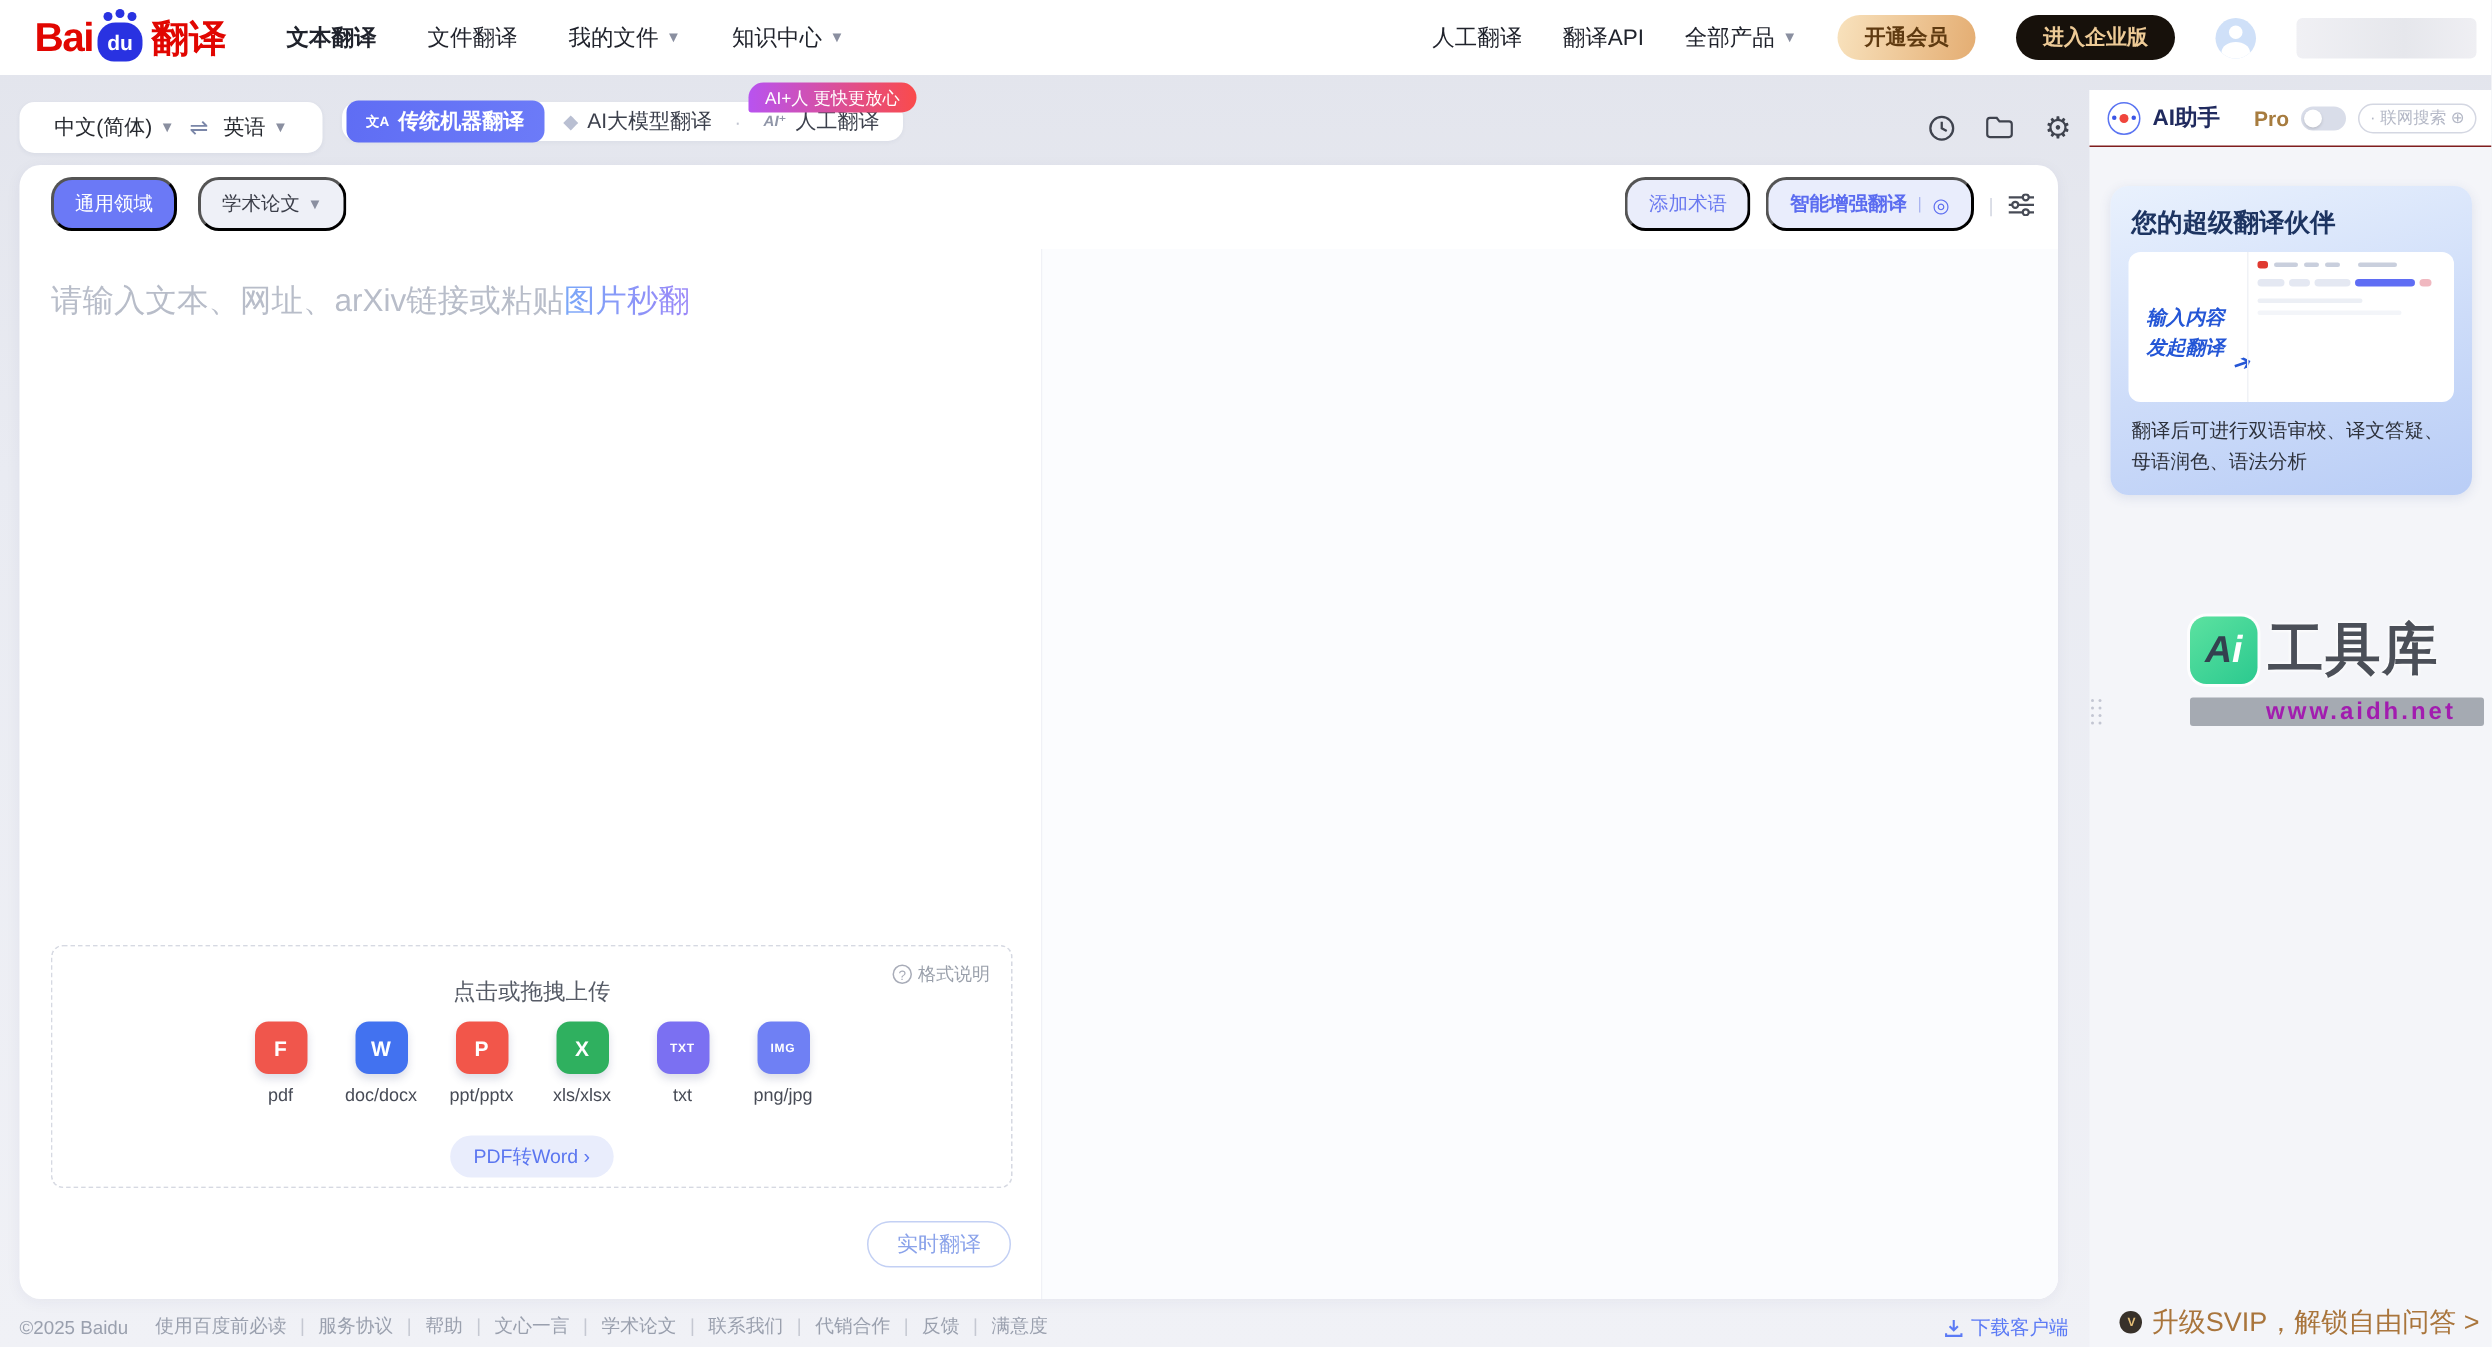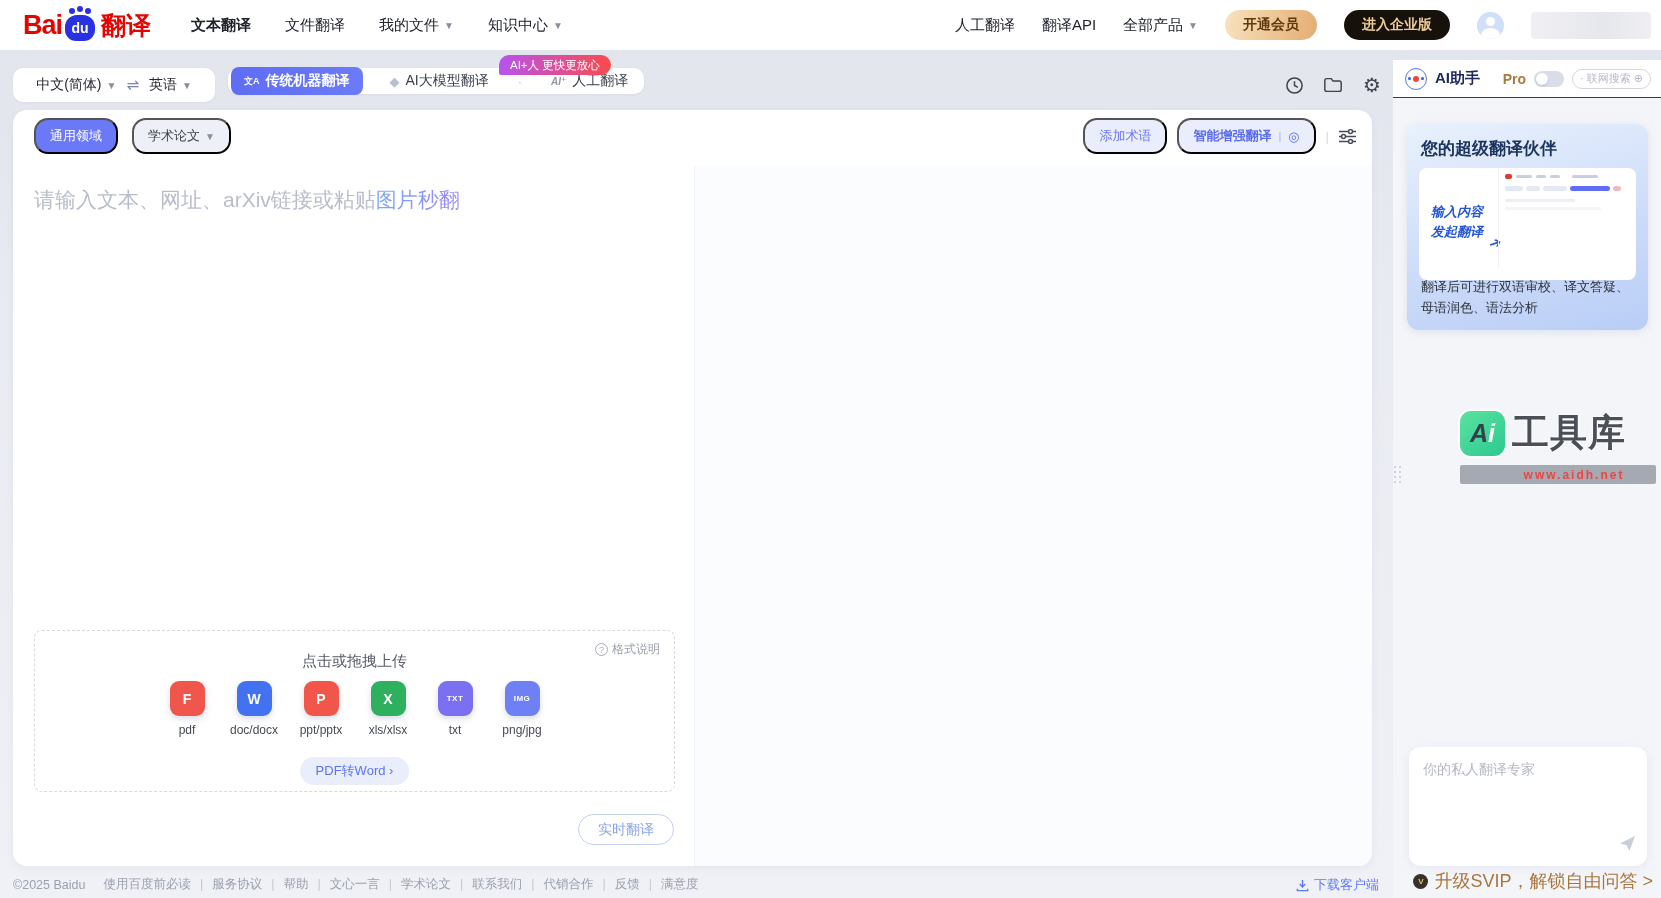--- a/index.html
+++ b/index.html
@@ -24,21 +24,21 @@
   .ent-btn { background:#17110b; color:#eecb97; font-weight:600; }
   .avatar { width:27px; height:27px; border-radius:50%; background:#cfe0f8; position:relative; overflow:hidden; cursor:pointer; }
   .avatar::before { content:""; position:absolute; top:5px; left:9px; width:9px; height:9px; border-radius:50%; background:#fff; }
   .avatar::after { content:""; position:absolute; top:16px; left:4px; width:19px; height:14px; border-radius:50%; background:#fff; }
   .user-blur { width:120px; height:27px; border-radius:4px; background:linear-gradient(90deg,#f0f0f4,#e6e7ec 60%,#efeff3); }
 
   
   .lang-pill { position:absolute; left:13px; top:68px; width:202px; height:34px; background:#fff; border-radius:10px; display:flex; align-items:center; justify-content:center; gap:10px; font-size:14px; color:#26292f; box-shadow:0 1px 3px rgba(40,50,90,.05); }
   .lang-sel { display:flex; align-items:center; gap:5px; cursor:pointer; }
   .swap-icon { color:#7a86a8; font-size:15px; cursor:pointer; }
-  .tabs { position:absolute; left:228px; top:68px; height:26px; background:#fff; border-radius:10px; display:flex; align-items:center; padding:3px; gap:14px; box-shadow:0 1px 3px rgba(40,50,90,.05); }
+  .tabs { position:absolute; left:228px; top:68px; height:26px; background:#fff; border-radius:10px; display:flex; align-items:center; padding:3px; gap:0; box-shadow:0 1px 3px rgba(40,50,90,.05); }
   .tab { display:flex; align-items:center; gap:6px; height:28px; padding:0 13px; border-radius:8px; font-size:14px; color:#3c404c; cursor:pointer; white-space:nowrap; }
   .tab.active { background:linear-gradient(100deg,#5f6df4,#6c7bf8); color:#fff; font-weight:600; }
   .tab-ic-trad { font-size:9px; font-weight:700; color:#fff; letter-spacing:0; }
   .tab-ic-gem { font-size:13px; color:#b9bfd2; }
   .tab-ic-ai { font-size:10px; font-weight:700; font-style:italic; color:#9096a8; }
   .tab-dot { color:#c0c4d0; font-size:13px; padding:0 2px; }
   .ai-badge { position:absolute; left:499px; top:55px; height:20px; padding:0 11px; border-radius:10px 10px 10px 2px; background:linear-gradient(90deg,#b853f0,#fa4b4b); color:#fff; font-size:11.5px; display:flex; align-items:center; z-index:5; white-space:nowrap; }
   .tool-icons { position:absolute; left:1283px; top:74px; display:flex; align-items:center; gap:17px; }
   .tool-icons .ti { width:22px; height:22px; cursor:pointer; display:flex; align-items:center; justify-content:center; color:#3f434e; }
 
@@ -79,39 +79,39 @@
   .sb-logo i { display:block; border-radius:50%; }
   .sb-logo .d1,.sb-logo .d3 { width:3px; height:3px; background:#3b55e6; }
   .sb-logo .d2 { width:6px; height:6px; background:#f0453c; }
   .sb-title { font-size:15px; font-weight:800; color:#202a5e; }
   .sb-pro { margin-left:auto; font-size:14px; font-weight:700; color:#a77c3f; }
   .toggle { width:30px; height:16px; border-radius:8px; background:#d9dde9; position:relative; cursor:pointer; }
   .toggle::before { content:""; position:absolute; top:2px; left:2px; width:12px; height:12px; border-radius:50%; background:#fff; box-shadow:0 1px 2px rgba(0,0,0,.15); }
   .web-search { display:flex; align-items:center; gap:3px; height:20px; border:1px solid #d4d7e2; border-radius:10px; padding:0 7px; font-size:11px; color:#b4b8c6; cursor:pointer; white-space:nowrap; }
   .promo-card { position:absolute; left:14px; top:64px; width:241px; height:206px; border-radius:12px; background:linear-gradient(165deg,#e9f1fd 0%,#cddcf9 55%,#b9cdf6 100%); box-shadow:0 2px 8px rgba(60,80,150,.12); overflow:hidden; }
   .promo-title { margin:13px 0 0 14px; font-size:17px; font-weight:800; color:#1d3461; }
-  .promo-shot { position:absolute; left:12px; top:44px; width:217px; height:112px; background:#fff; border-radius:8px; overflow:hidden; }
+  .promo-shot { position:absolute; left:12px; top:44px; width:217px; height:100px; background:#fff; border-radius:8px; overflow:hidden; }
   .annot { position:absolute; left:12px; top:34px; font-size:13px; font-weight:800; font-style:italic; color:#2456d6; line-height:1.5; }
   .annot .arrow { position:absolute; left:58px; top:30px; font-size:15px; transform:rotate(-18deg); display:inline-block; }
   .mini { position:absolute; right:0; top:0; width:138px; height:100px; border-left:1px solid #f0f2f6; }
   .mini .m-top { display:flex; gap:4px; align-items:center; padding:6px 6px 4px; }
   .m-dot { width:7px; height:5px; border-radius:2px; background:#e03a30; }
   .m-bar { height:3px; border-radius:2px; background:#c9cfdd; }
   .mini .m-row { display:flex; gap:3px; padding:3px 6px; }
   .m-pill { height:5px; border-radius:3px; background:#e4e8f2; }
   .m-pill.blue { background:#5f6df4; }
   .m-line { height:3px; border-radius:2px; background:#eceff5; margin:5px 6px 0; }
   .promo-desc { position:absolute; left:14px; top:152px; width:214px; font-size:13px; color:#2e323c; line-height:1.65; }
 
   .watermark { position:absolute; left:1460px; top:408px; width:196px; z-index:6; }
   .wm-row { display:flex; align-items:center; gap:7px; }
   .wm-ic { width:45px; height:45px; border-radius:11px; background:linear-gradient(140deg,#5ce2a0,#2bc98f); display:flex; align-items:center; justify-content:center; font-weight:800; font-style:italic; font-size:25px; box-shadow:0 0 0 2px rgba(255,255,255,.8); }
   .wm-ic .a { color:#33414f; } .wm-ic .i { color:#fff; }
   .wm-name { font-size:37px; font-weight:900; color:#4b4f58; text-shadow:0 0 3px #fff,0 0 3px #fff; letter-spacing:1px; }
-  .wm-url { margin-top:7px; height:19px; background:rgba(150,156,166,.85); border-radius:2px; color:#ef4444; font-size:12px; font-weight:700; letter-spacing:2px; display:flex; align-items:center; justify-content:center;padding-left:32px; }
+  .wm-url { margin-top:7px; height:19px; background:rgba(150,156,166,.85); border-radius:2px; color:#a21caf; font-size:16px; font-weight:700; letter-spacing:2px; display:flex; align-items:center; justify-content:center;padding-left:32px; }
 
   .drag-handle { position:absolute; left:1394px; top:466px; width:8px; height:28px; display:grid; grid-template-columns:2px 2px; grid-auto-rows:2px; gap:3px; cursor:col-resize; }
   .drag-handle i { background:#c3c6d2; border-radius:50%; }
 
   .chat-box { position:absolute; left:16px; top:687px; width:238px; height:119px; background:#fff; border-radius:12px; box-shadow:0 2px 8px rgba(60,80,150,.08); }
   .chat-input { width:100%; height:80px; border:none; outline:none; resize:none; background:transparent; padding:14px; font-size:14px; font-family:inherit; color:#333; }
   .chat-input::placeholder { color:#b4b8c4; }
   .send-ic { position:absolute; right:11px; bottom:10px; cursor:pointer; }
 
   .svip-row { position:absolute; right:8px; bottom:5px; display:flex; align-items:center; gap:6px; cursor:pointer; }
@@ -328,28 +328,20 @@
               <span class="m-pill blue" style="width:40px;"></span>
               <span class="m-pill" style="width:8px; background:#f0b8c0;"></span>
             </div>
           <div class="m-line" style="width:70px;"></div>
           <div class="m-line" style="width:96px; background:#f3f5f9;"></div>
         </div>
       </div>
       <div class="promo-desc">翻译后可进行双语审校、译文答疑、母语润色、语法分析</div>
     </div>
 
-    <div class="chat-box">
-      <textarea class="chat-input" placeholder="你的私人翻译专家" style=""></textarea>
-      <span class="send-ic">
-        <svg width="17" height="17" viewBox="0 0 18 18">
-            <polygon points="1,9 17,1 11,17 8,10.5" fill="#c9cdd9"></polygon>
-          </svg>
-      </span>
-    </div>
 
     <div class="svip-row">
       <span class="svip-ic">V</span>
       <span class="svip-txt">升级SVIP，解锁自由问答 &gt;</span>
     </div>
   </aside>
 
   <div class="watermark">
     <div class="wm-row">
       <span class="wm-ic">

